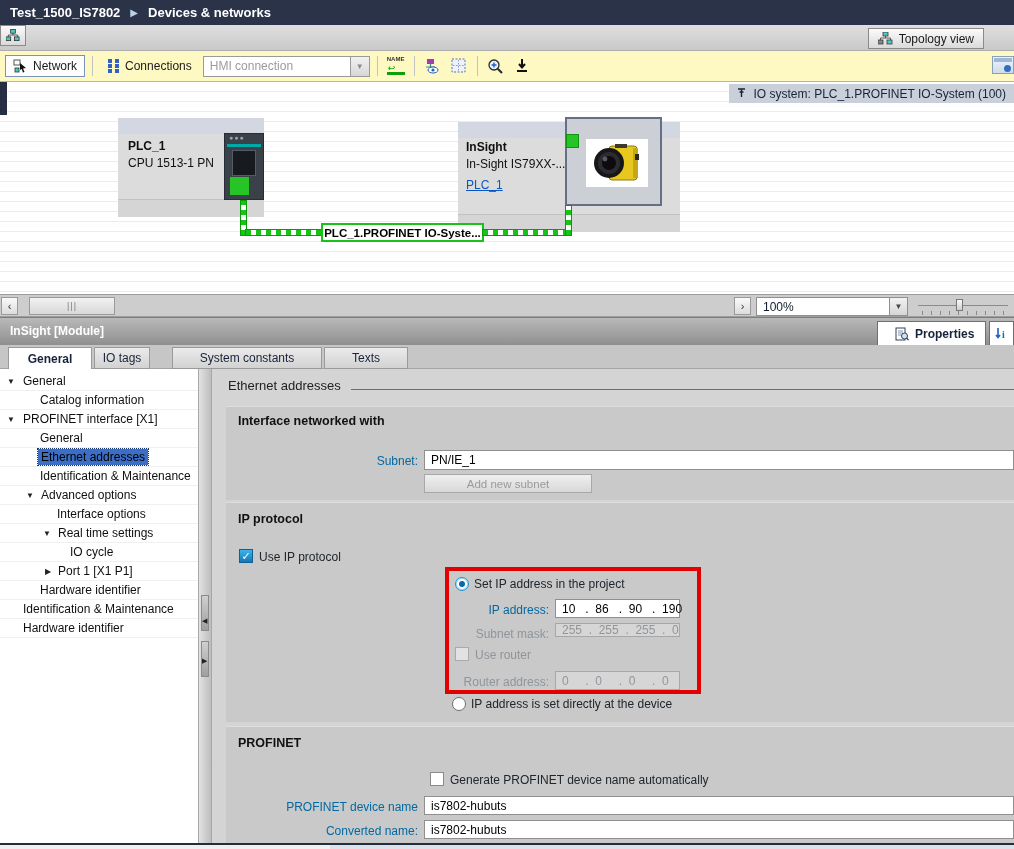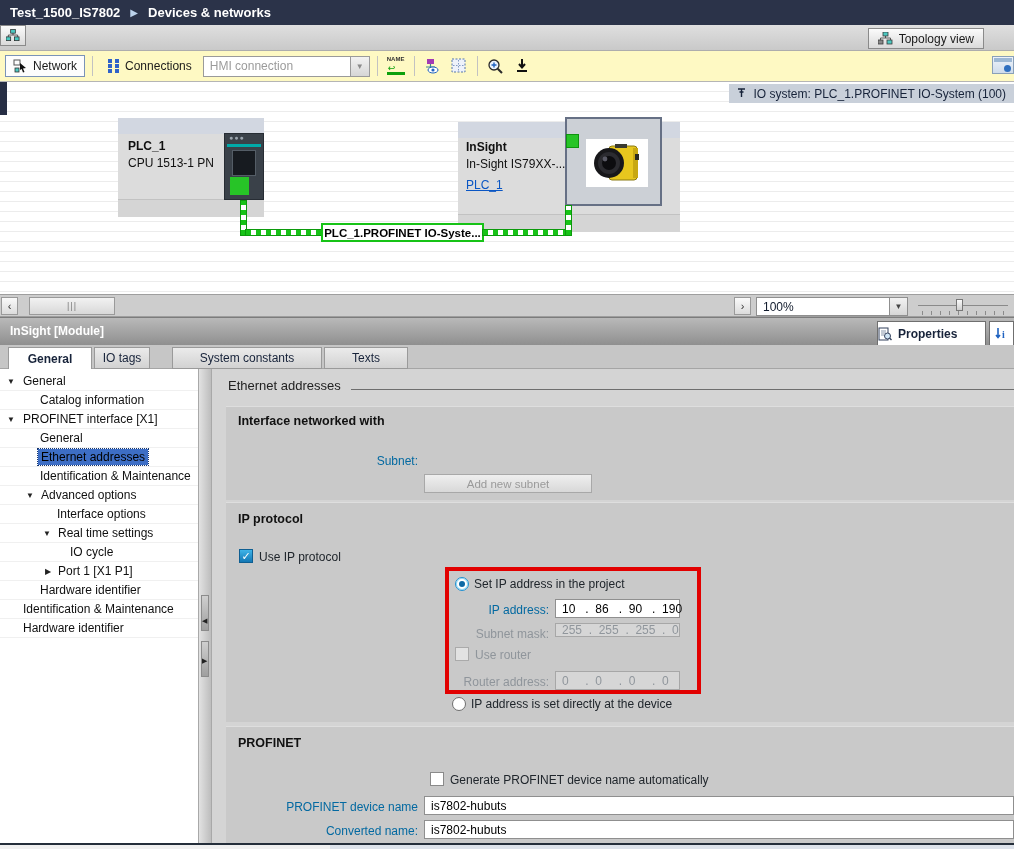--- a/index.html
+++ b/index.html
@@ -83,21 +83,21 @@
   #zoom-slider { position:absolute; left:918px; top:4px; width:90px; height:16px; }
   #zoom-slider .track { position:absolute; left:0; right:0; top:6px; height:1px; background:#8a8a8a; }
   #zoom-slider .ticks { position:absolute; left:4px; right:4px; bottom:0; height:4px;
         background:repeating-linear-gradient(90deg,#8a8a8a 0 1px,transparent 1px 9px); }
   #zoom-slider .thumb { position:absolute; left:38px; top:0px; width:7px; height:12px; background:linear-gradient(#fafafa,#cfcfcf); border:1px solid #777; }
 
   
   #props-header { left:0; top:317px; width:1014px; height:28px; background:linear-gradient(#b9b9b9,#8f8f8f); border-top:1px solid #7c7c7c; }
   #props-title { position:absolute; left:10px; top:6px; color:#fff; font-weight:bold; font-size:12px; }
   #props-tab { position:absolute; left:877px; top:3px; width:109px; height:25px; background:#fff; border:1px solid #6f6f6f; border-bottom:none;
-               display:flex; align-items:center; gap:6px; padding:0 0; font-weight:bold; color:#17233a; font-size:12px; }
+               display:flex; align-items:center; gap:6px; padding:0 17px; font-weight:bold; color:#17233a; font-size:12px; }
   #info-tab { position:absolute; left:989px; top:3px; width:25px; height:25px; background:#fff; border:1px solid #6f6f6f; border-bottom:none;
               display:flex; align-items:center; justify-content:center; }
 
   
   #tabstrip { left:0; top:345px; width:1014px; height:24px; background:#c6c6c6; border-bottom:1px solid #a5a5a5; }
   .ptab { position:absolute; top:2px; height:22px; display:flex; align-items:center; justify-content:center;
           background:linear-gradient(#ebebeb,#d2d2d2); border:1px solid #9a9a9a; font-size:12px; color:#17233a; }
   .ptab.sel { background:#fff; font-weight:bold; border-bottom:1px solid #fff; height:23px; }
 
   
@@ -405,20 +405,21 @@
 
     <div id="content">
       <div id="c-heading">
         <span>Ethernet addresses</span>
         <div class="rule"></div>
       </div>
 
       <div class="section" style="top:37px; height:94px;">
         <div class="sec-title" style="top:7px;">Interface networked with</div>
         <div class="flabel" style="left:0; width:192px; top:47px;">Subnet:</div>
+        <div class="finput" style="left:198px; right:0; top:43px;">PN/IE_1</div>
         <div class="gbtn" style="left:198px; top:67px; width:168px;">Add new subnet</div>
       </div>
 
       <div class="section" style="top:133px; height:220px;">
         <div class="sec-title" style="top:9px;">IP protocol</div>
         <div class="cb checked" style="left:13px; top:46px;">✓</div>
         <div class="cb-lbl" style="left:33px; top:47px;">Use IP protocol</div>
 
         <div id="red-box" style="left:219px; top:64px; width:256px; height:127px;"></div>
 

